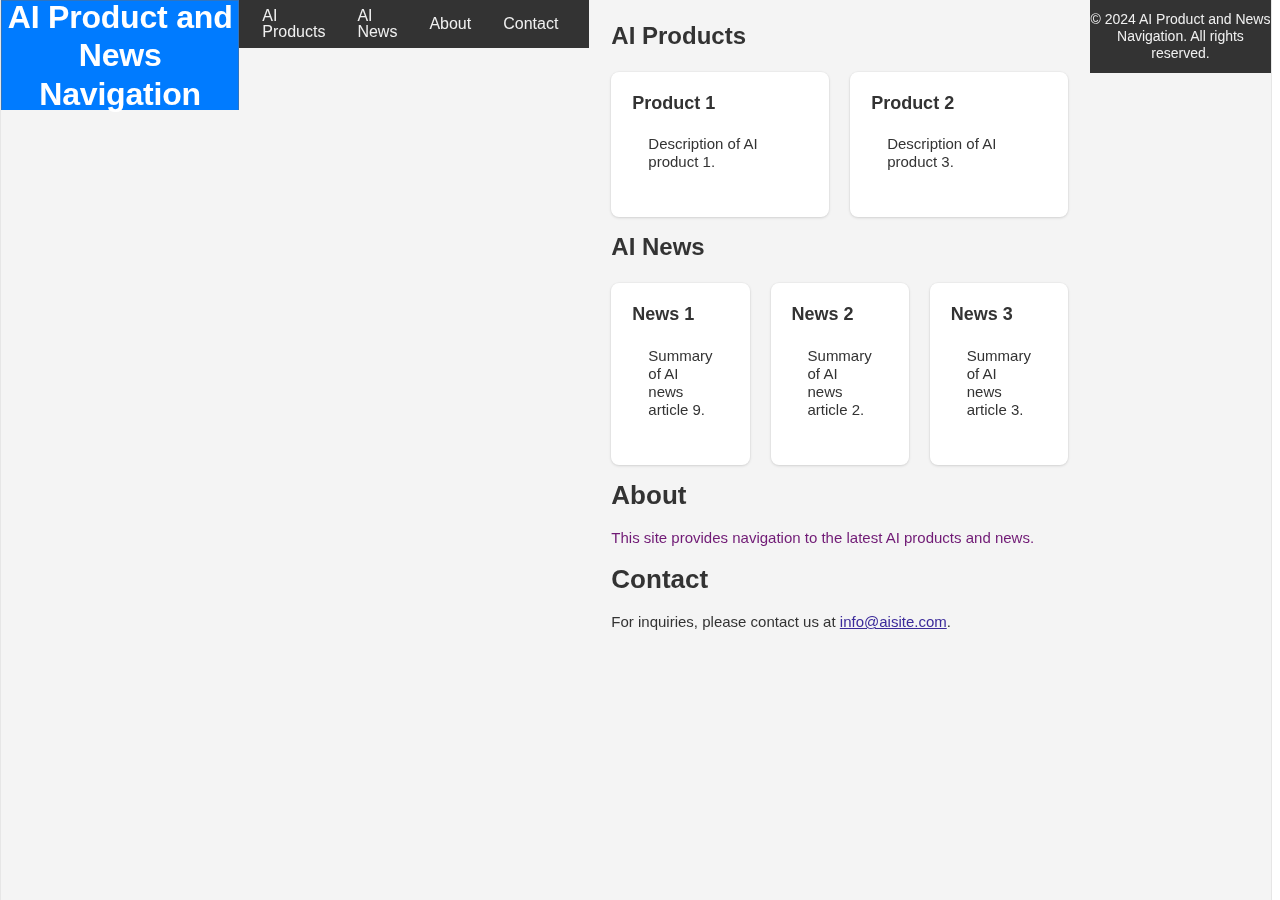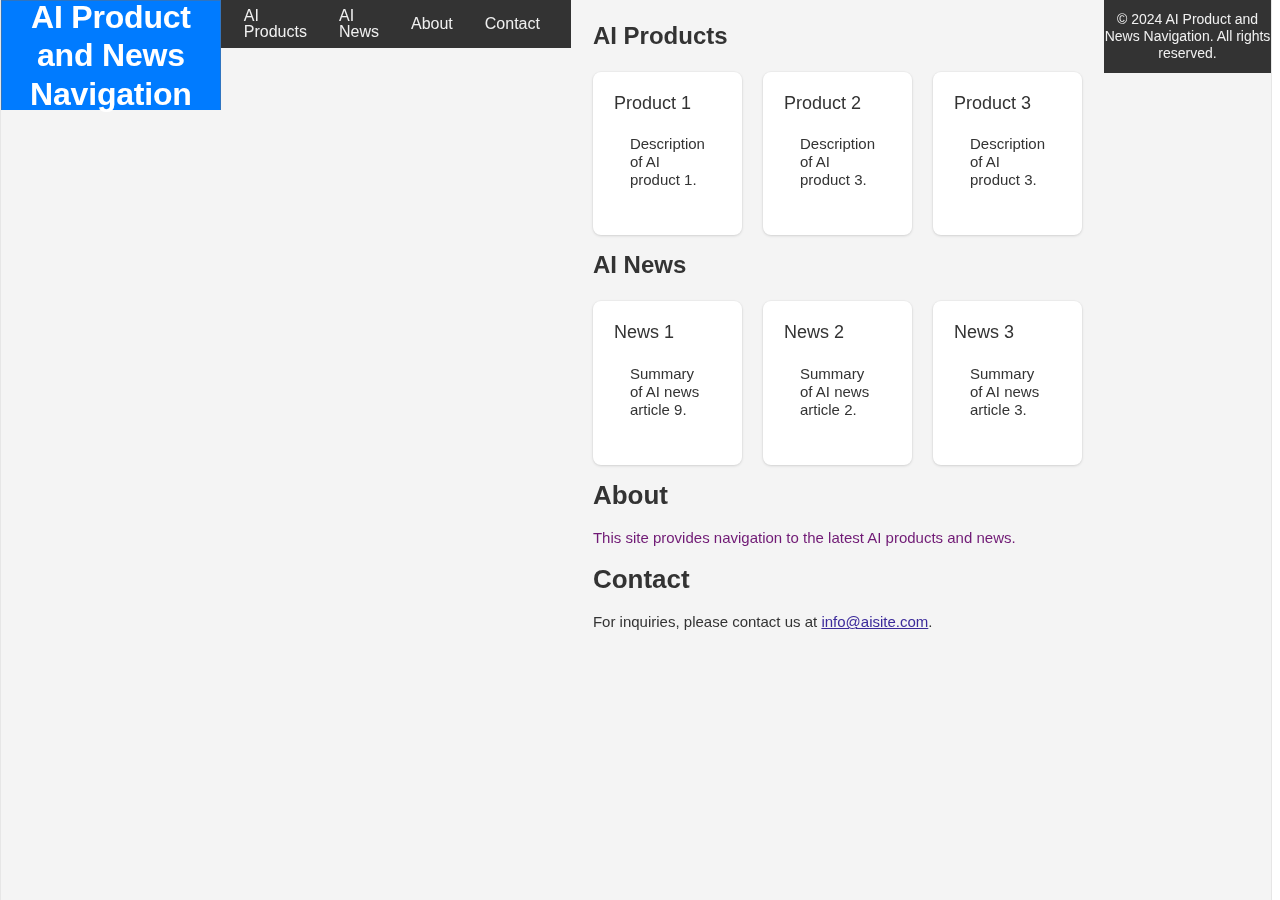--- a/index.html
+++ b/index.html
@@ -108,21 +108,21 @@
     background: #ffffff;
     border-radius: 8px;
     box-shadow: 0 1px 3px rgba(0,0,0,0.13), 0 0 0 1px rgba(0,0,0,0.02);
     padding: 22px 21px 30px 21px;
     box-sizing: border-box;
     min-height: 135px;
   }
   .card-title {
     margin: 0 0 22px 0;
     font-size: 18px;
-    font-weight: normal;
+    font-weight: bold;
     color: #333333;
     line-height: 1.1;
   }
   .card-text {
     margin: 16px;
     font-size: 15px;
     color: #333333;
     line-height: 1.2;
   }
   .body-text {
@@ -192,24 +192,20 @@
       <h2 class="section-heading">AI Products</h2>
       <div class="card-grid">
         <article class="card">
           <h3 class="card-title">Product 1</h3>
           <p class="card-text">Description of AI product 1.</p>
         </article>
         <article class="card">
           <h3 class="card-title">Product 2</h3>
           <p class="card-text">Description of AI product 3.</p>
         </article>
-        <article class="card">
-          <h3 class="card-title">Product 3</h3>
-          <p class="card-text">Description of AI product 3.</p>
-        </article>
       </div>
     </section>
 
     <section class="section">
       <h2 class="section-heading">AI News</h2>
       <div class="card-grid">
         <article class="card">
           <h3 class="card-title">News 1</h3>
           <p class="card-text">Summary of AI news article 9.</p>
         </article>

